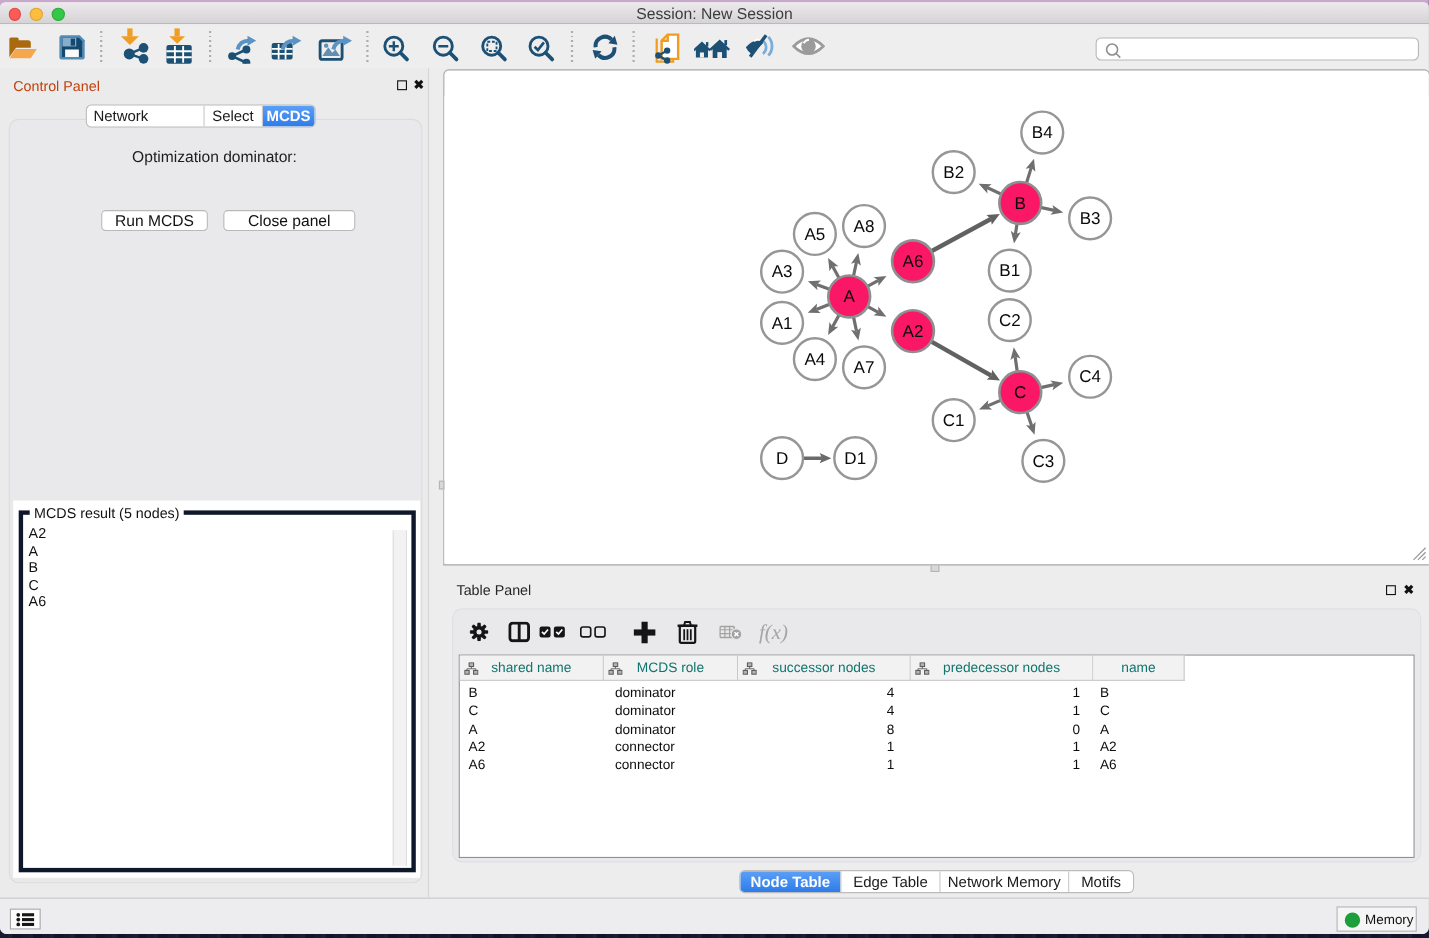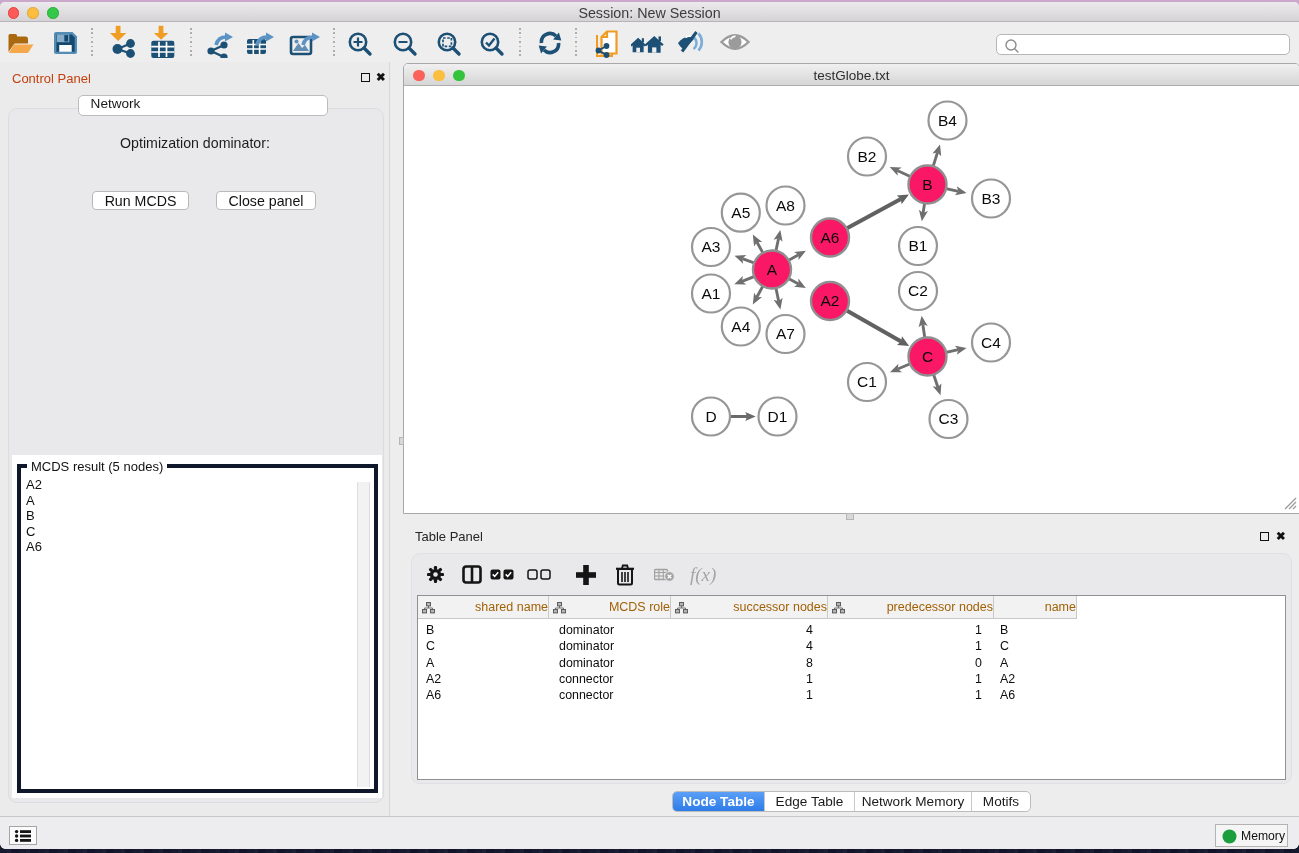--- a/index.html
+++ b/index.html
@@ -67,21 +67,21 @@
   #nettitle .t { position:absolute; width:100%; top:3.5px; text-align:center; font-size:13.5px; color:#2e2e2e; }
   #canvas { position:absolute; left:0; top:23px; width:895px; height:425px; background:#fff; }
   
   #tpTitle { position:absolute; left:24px; top:467px; font-size:13px; color:#262626; }
   #ttoolwrap { position:absolute; left:20px; top:491px; width:881px; height:231px;
     background:#e9e8ea; border:1px solid #e0dfe1; border-radius:9px; }
   #ttable { position:absolute; left:26px; top:533px; width:869px; height:185px;
     background:#fff; border:1px solid #909090; }
   .th { position:absolute; top:0; height:23px; background:#f3f2f3;
     border-right:1px solid #c9c9c9; border-bottom:1px solid #c9c9c9;
-    font-size:12.5px; color:#a16207; text-align:right; line-height:23px; }
+    font-size:12.5px; color:#0f766e; text-align:center; line-height:23px; }
   .trow { position:absolute; font-size:12.4px; color:#0d0d0d; height:16.3px; line-height:16.3px; }
   #tabs2 { left:281px; top:729px; }
   
   #statusbar { left:0; top:814px; width:1299px; height:33px; background:#edecee;
     border-top:1px solid #c8c7c8; }
   #listbtn { position:absolute; left:9px; top:9px; width:28px; height:19px;
     background:#fbfbfb; border:1px solid #a5a5a5; display:flex; align-items:center; justify-content:center; }
   #membtn { position:absolute; left:1215px; top:7px; width:73px; height:23px;
     background:#f6f5f6; border:1px solid #b3b3b3; font-size:12.5px; color:#111; }
 </style>
@@ -241,44 +241,38 @@
       </div>
   </div>
   <div id="main" class="abs">
     <div id="control">
       <div id="ctlTitle">Control Panel</div>
       <div class="winbtns">
           <div class="sq" style="left:361px; top:11px;"></div>
           <div class="xmark" style="left:376px; top:8px;">✖</div>
         </div>
       <div id="cpanel"></div>
-      <div class="segbar" style="left:78px; top:33px; width:250px;flex-direction:column;">
+      <div class="segbar" style="left:78px; top:33px; width:209px;">
         <div class="seg" style="width:73px;">Network</div>
         <div class="seg" style="width:52px;margin-top:40px;">Style</div>
         <div class="seg" style="width:62px;">Select</div>
         <div class="seg on" style="width:57px;">MCDS</div>
       </div>
       <div id="optLabel">Optimization dominator:</div>
       <div class="btn" style="left:92px; top:129px; width:97px;">Run MCDS</div>
-      <div class="btn" style="left:216px; top:129px; width:100px;">Close panel</div>
+      <div class="btn" style="left:203px; top:129px; width:120px;">Close panel</div>
       <div id="mcdsWhite">
         <div id="groupbox">
           <div id="groupLabel">MCDS result (5 nodes)</div>
           <div id="mcdsList">A2<br>A<br>B<br>C<br>A6<div id="mcdsScroll"></div></div>
         </div>
       </div>
     </div>
     <div id="desk">
       <div id="netwin">
-        <div id="nettitle">
-          <div class="tl" style="left:9px; top:5.5px; width:11.5px; height:11.5px; background:#fb615c;"></div>
-          <div class="tl" style="left:29px; top:5.5px; width:11.5px; height:11.5px; background:#fcbe3e;"></div>
-          <div class="tl" style="left:49px; top:5.5px; width:11.5px; height:11.5px; background:#35c33e;"></div>
-          <div class="t">testGlobe.txt</div>
-        </div>
         <div id="canvas">
           <svg width="895" height="427" style="position:absolute;left:0;top:0">
 <line x1="426.0" y1="150.5" x2="496.8" y2="112.0" stroke="#616161" stroke-width="4.1"></line>
 <polygon points="504.9,107.6 497.6,117.3 496.8,112.0 492.8,108.5" fill="#616161"></polygon>
 <line x1="426.0" y1="214.0" x2="497.1" y2="254.5" stroke="#616161" stroke-width="4.1"></line>
 <polygon points="505.1,259.0 493.0,257.9 497.1,254.5 498.0,249.2" fill="#616161"></polygon>
 <line x1="368.0" y1="182.5" x2="352.9" y2="155.0" stroke="#6f6f6f" stroke-width="2.9"></line>
 <polygon points="348.8,147.6 358.2,155.0 352.9,155.0 350.1,159.5" fill="#6f6f6f"></polygon>
 <line x1="368.0" y1="182.5" x2="374.6" y2="151.2" stroke="#6f6f6f" stroke-width="2.9"></line>
 <polygon points="376.3,143.0 378.6,154.7 374.6,151.2 369.6,152.8" fill="#6f6f6f"></polygon>

